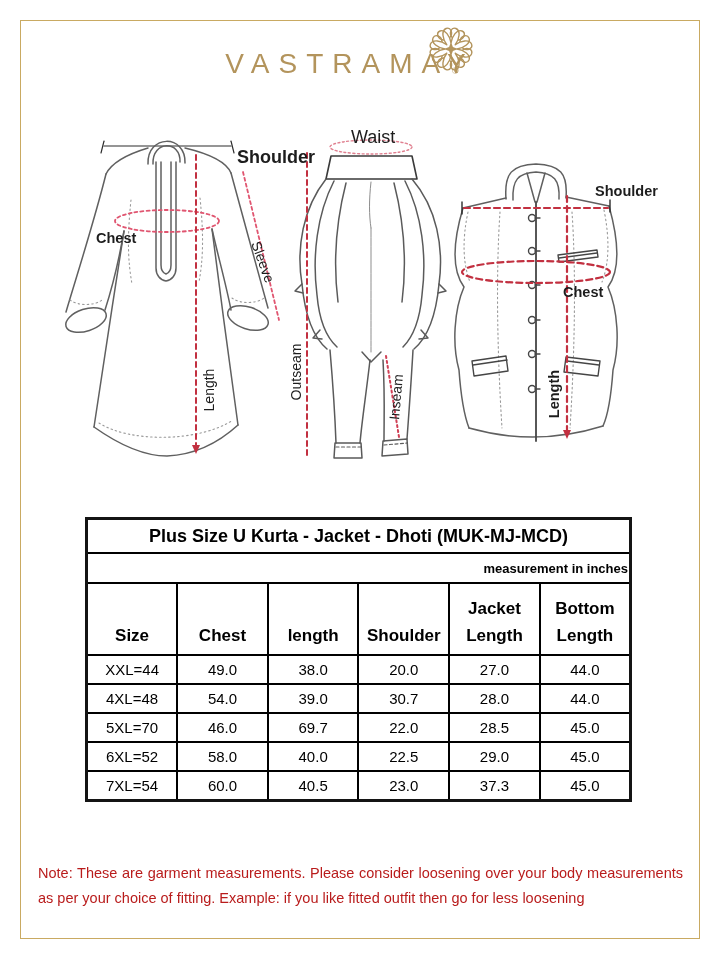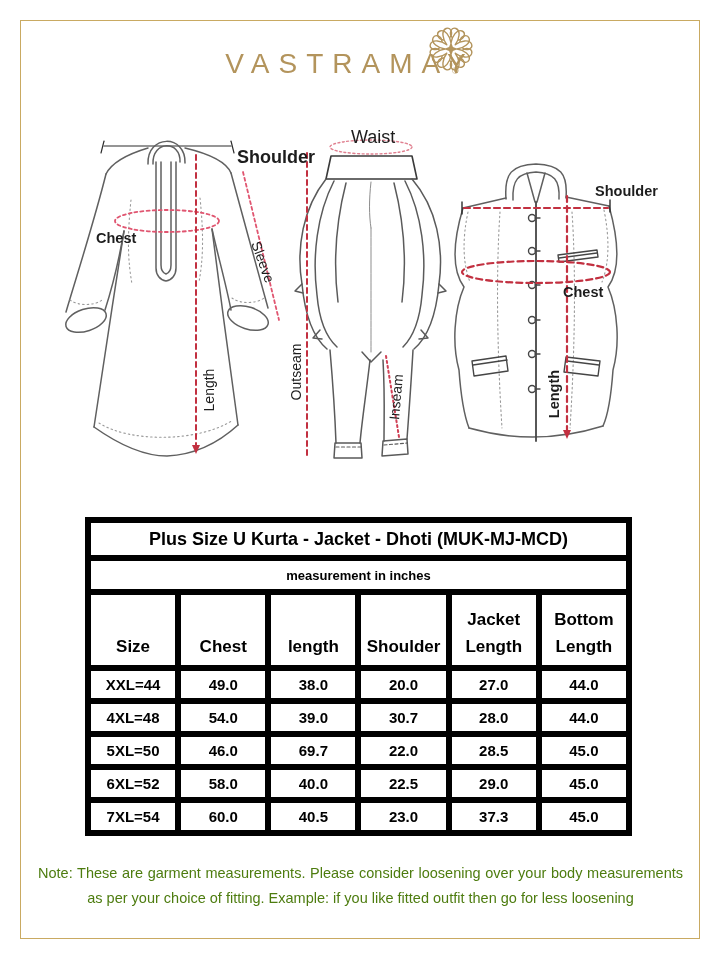--- a/index.html
+++ b/index.html
@@ -26,37 +26,37 @@
   .lbl.semibold{font-weight:600;}
   .lbl.bold{font-weight:700;font-size:14.5px;}
   .rot{transform-origin:center center;}
   
   .size-table{
     position:absolute;left:85px;top:517px;width:547px;
     border-collapse:collapse;table-layout:fixed;
     border:3px solid #141414;
   }
   .size-table td{
-    border:6px solid #000000;text-align:center;color:#000;
+    border:2px solid #000000;text-align:center;color:#000;
     font-family:"Liberation Sans", sans-serif;
   }
   .size-table .title-row td{height:30px;font-size:18px;font-weight:700;}
-  .size-table .subtitle-row td{height:26px;font-size:13px;font-weight:700;}
+  .size-table .subtitle-row td{height:26px;font-size:13px;font-weight:700;text-align:right;}
   .size-table .head-row td{
     height:64px;font-size:17px;font-weight:700;vertical-align:bottom;
     padding-bottom:5px;line-height:1.55;margin-top:12px;
   }
-  .size-table .data-row td{height:25px;font-size:15px;font-weight:700;margin-top:32px;}
+  .size-table .data-row td{height:25px;font-size:15px;font-weight:400;margin-top:32px;}
   
   .note{
     position:absolute;left:38px;top:861px;width:645px;
-    font-size:14.5px;line-height:25px;color:#4d7c0f;
+    font-size:14.5px;line-height:25px;color:#b91c1c;
   }
   .note .l1{text-align:justify;text-align-last:justify;}
-  .note .l2{text-align:center;}
+  .note .l2{text-align:left;}
   svg.art{position:absolute;left:0;top:0;}
 </style>
 </head>
 <body>
 
 <div class="frame"></div>
 
 <div class="logo-wrap">
   <div class="logo-text">VASTRAMAY</div>
   <div class="logo-reg">®</div>
@@ -250,21 +250,21 @@
   </tr>
   <tr class="data-row">
     <td>4XL=48</td>
     <td>54.0</td>
     <td>39.0</td>
     <td>30.7</td>
     <td>28.0</td>
     <td>44.0</td>
   </tr>
   <tr class="data-row">
-    <td>5XL=50</td>
+    <td>5XL=70</td>
     <td>46.0</td>
     <td>69.7</td>
     <td>22.0</td>
     <td>28.5</td>
     <td>45.0</td>
   </tr>
   <tr class="data-row">
     <td>6XL=52</td>
     <td>58.0</td>
     <td>40.0</td>

